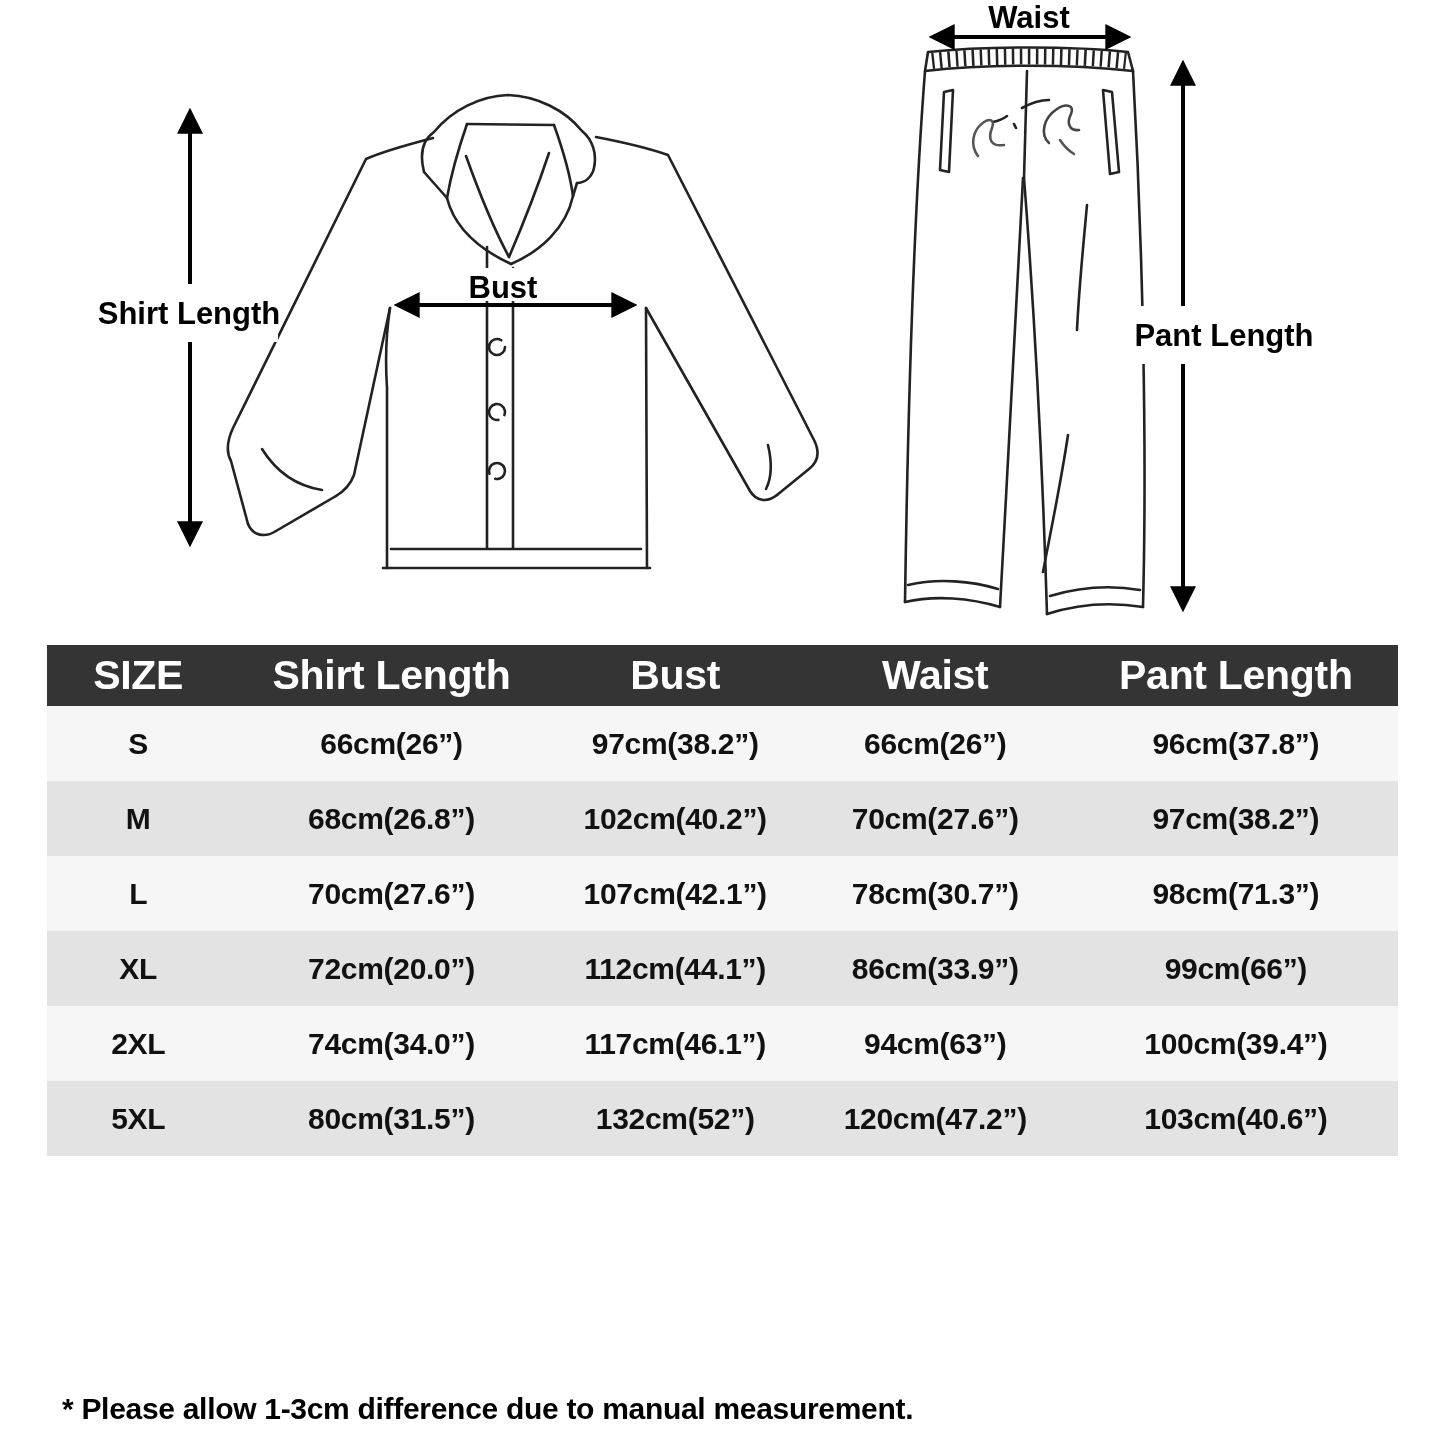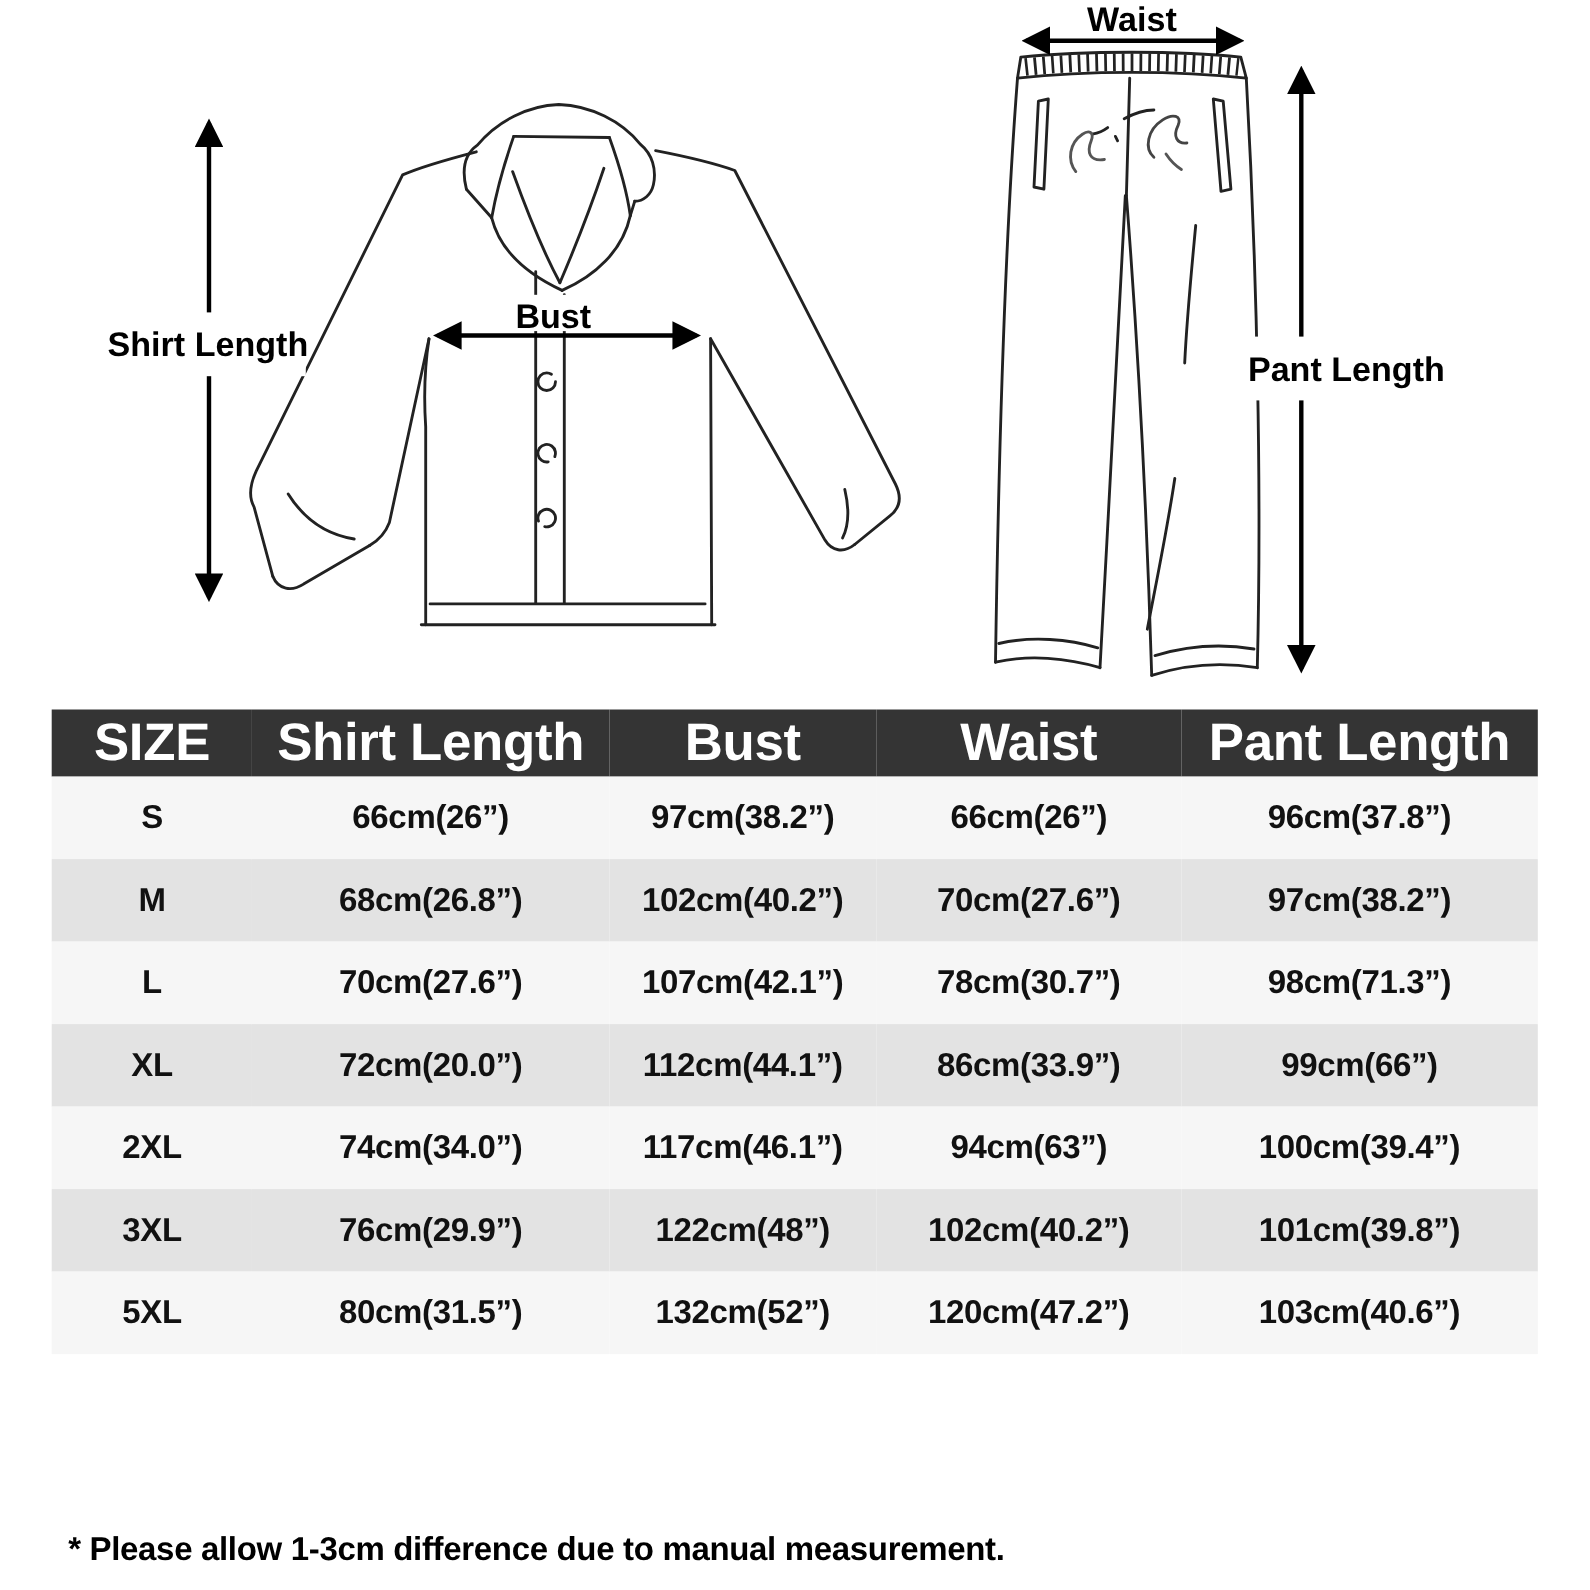--- a/index.html
+++ b/index.html
@@ -11,21 +11,21 @@
   .svg-label {
     font-family:"Liberation Sans", sans-serif;
     font-weight:bold; font-size:31px; fill:#000;
   }
   table.size-table {
     position:absolute; left:47px; top:645px; width:1351px;
     border-collapse:collapse; table-layout:fixed;
   }
   table.size-table th {
     background:var(--header-bg,#343434); color:#fff;
-    height:61px; font-size:48px; font-weight:bold; text-align:center;
+    height:61px; font-size:41px; font-weight:bold; text-align:center;
     letter-spacing:-0.3px; padding:0;
   }
   table.size-table td {
     height:75px; font-size:30px; font-weight:bold; text-align:center;
     color:#111; letter-spacing:-0.3px; padding:0;
   }
   table.size-table tbody tr:nth-child(odd)  { background:var(--row-light,#f6f6f6); }
   table.size-table tbody tr:nth-child(even) { background:var(--row-dark,#e3e3e3); }
   .footnote {
     position:absolute; left:62px; top:1392px;
@@ -192,27 +192,20 @@
         <td>99cm(66”)</td>
       </tr>
       <tr>
         <td>2XL</td>
         <td>74cm(34.0”)</td>
         <td>117cm(46.1”)</td>
         <td>94cm(63”)</td>
         <td>100cm(39.4”)</td>
       </tr>
       <tr>
-        <td>3XL</td>
-        <td>76cm(29.9”)</td>
-        <td>122cm(48”)</td>
-        <td>102cm(40.2”)</td>
-        <td>101cm(39.8”)</td>
-      </tr>
-      <tr>
         <td>5XL</td>
         <td>80cm(31.5”)</td>
         <td>132cm(52”)</td>
         <td>120cm(47.2”)</td>
         <td>103cm(40.6”)</td>
       </tr>
     </tbody>
   </table>
 
   <div class="footnote">* Please allow 1-3cm difference due to manual measurement.</div>

